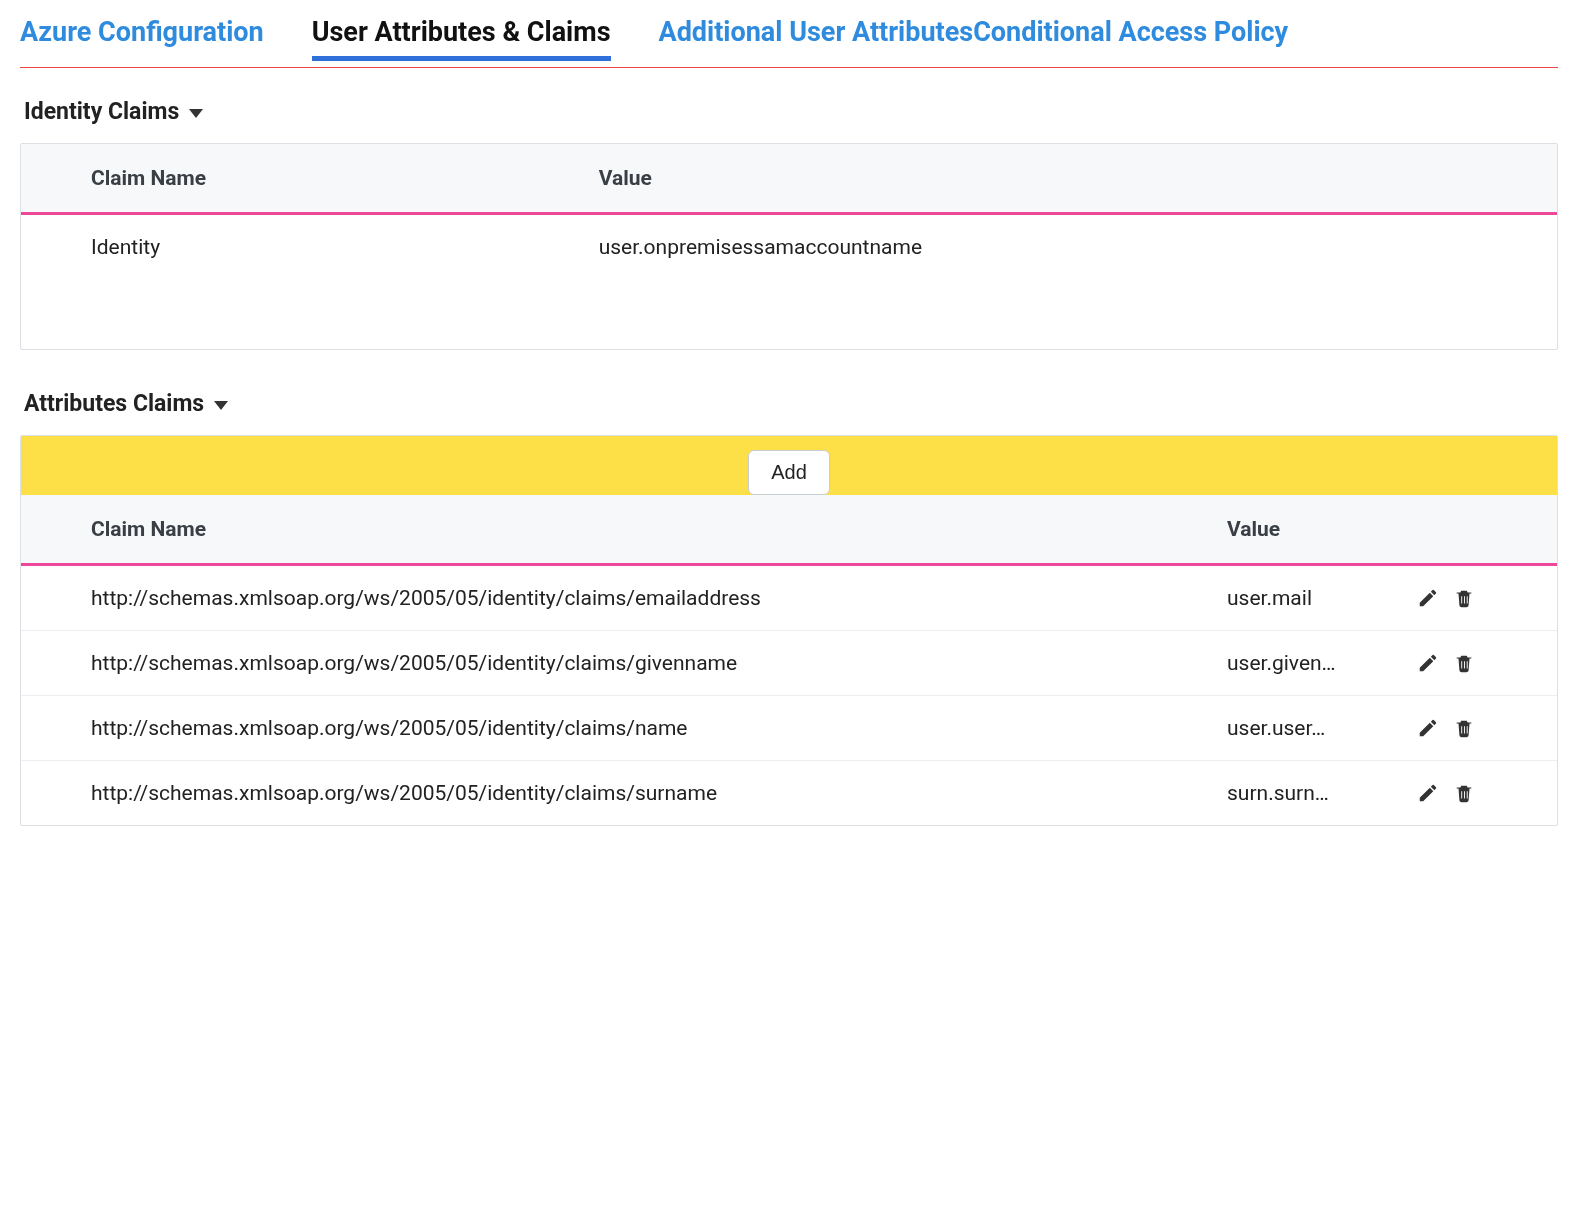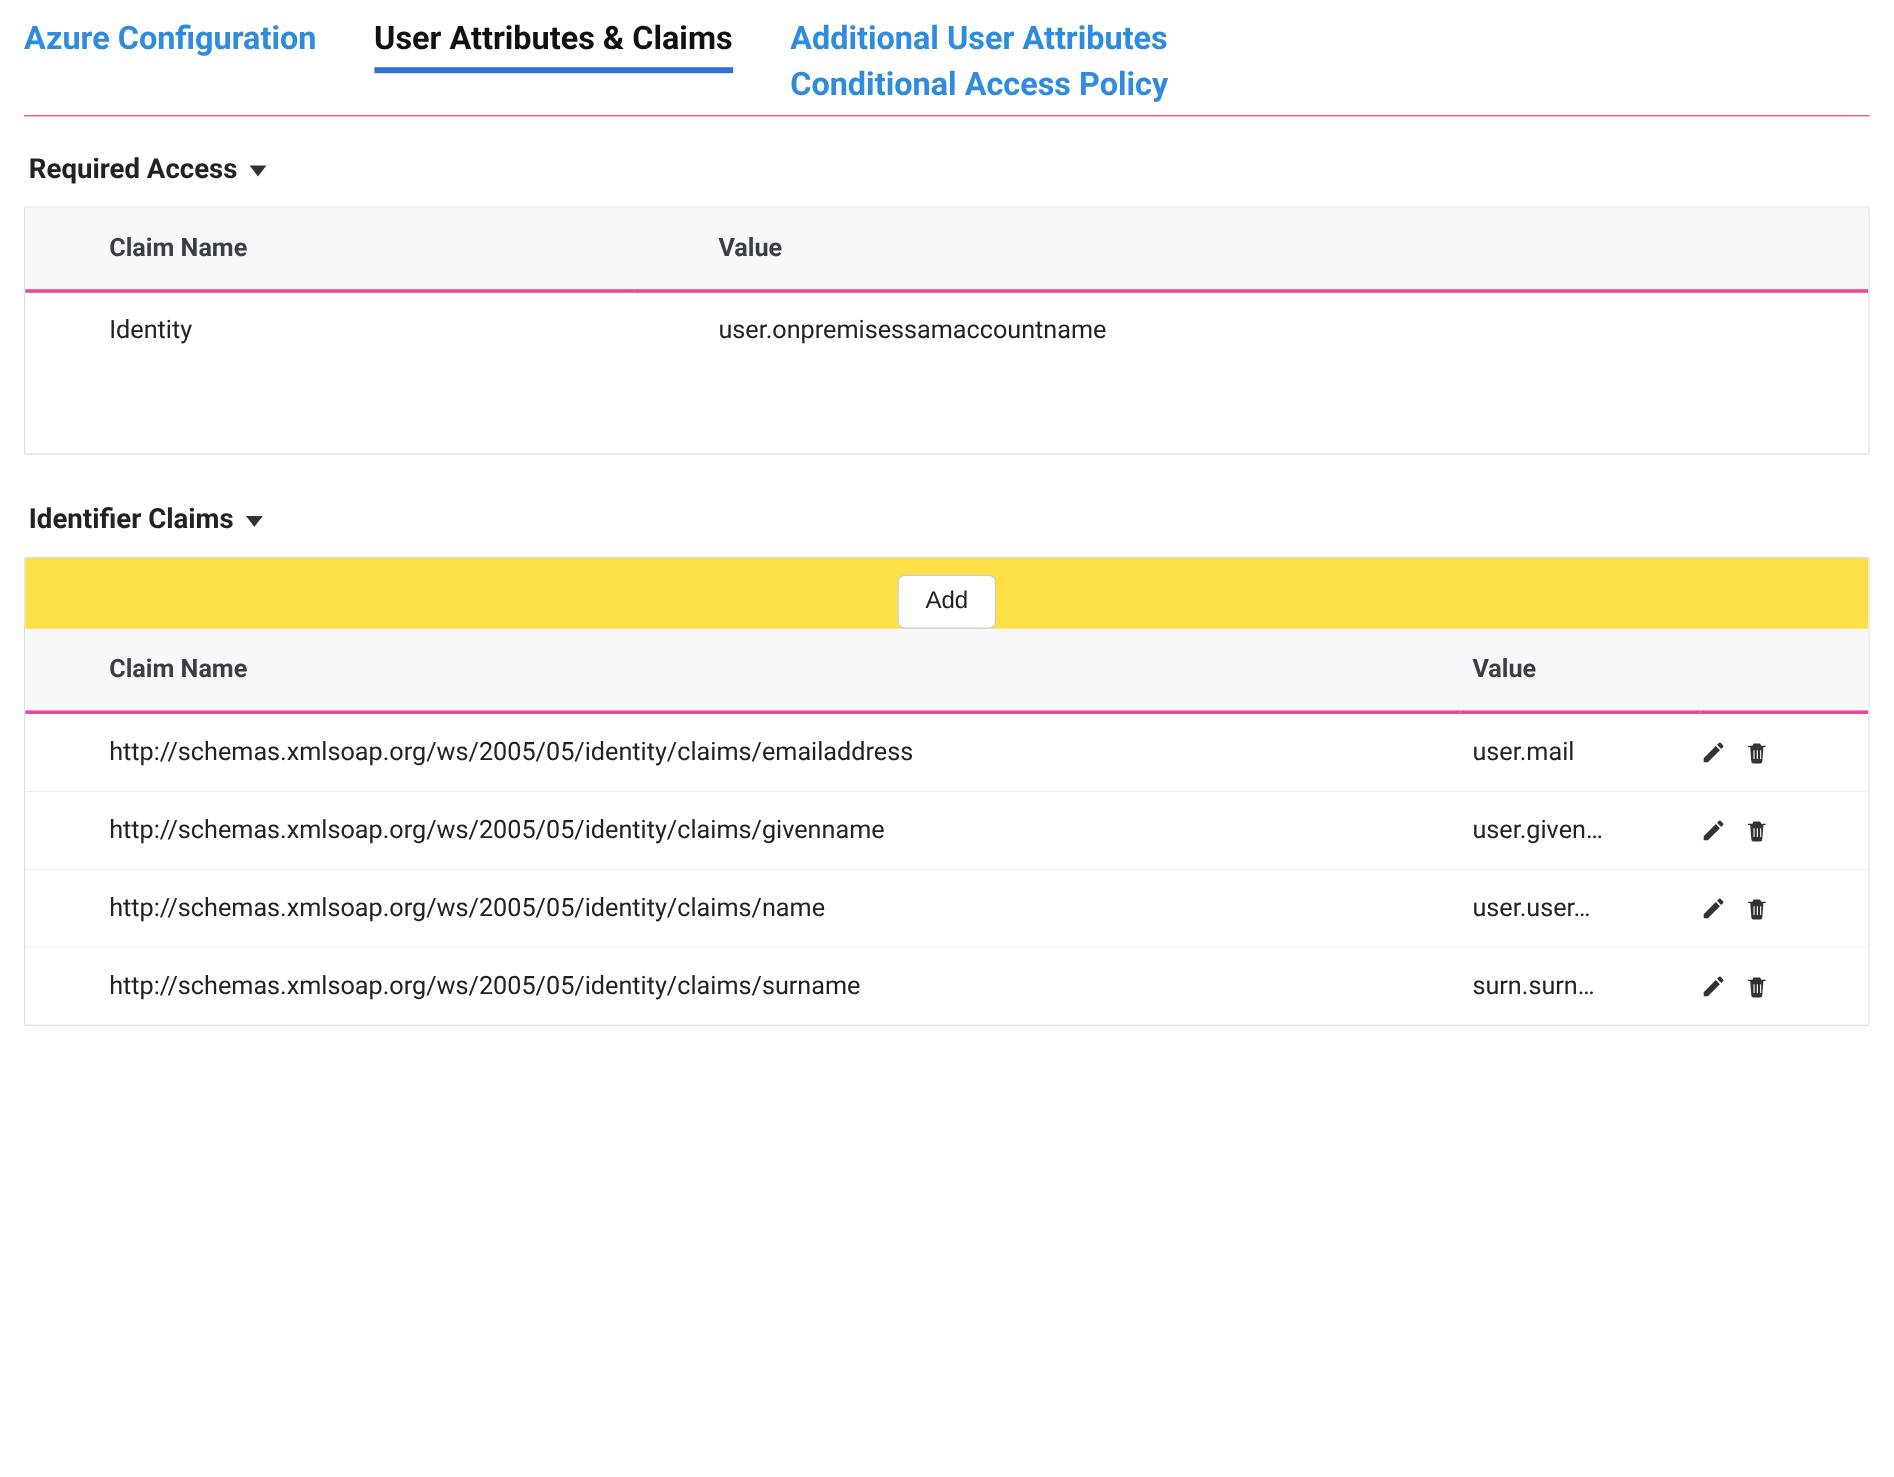--- a/index.html
+++ b/index.html
@@ -22,21 +22,21 @@
       font-weight: 700;
       color: #2e8bde;
       cursor: pointer;
       line-height: 1.4;
     }
     .tab.active {
       color: #111;
       border-bottom: 5px solid #2e6fd9;
       padding-bottom: 4px;
     }
-    .tab-stack { display: flex; flex-direction: column; }
+    .tab-stack { display: flex; flex-direction: row; }
     .section-heading {
       font-size: 23px;
       font-weight: 700;
       color: #222;
       display: flex;
       align-items: center;
       gap: 10px;
       margin: 10px 4px 18px 4px;
       cursor: pointer;
     }
@@ -109,21 +109,21 @@
 <div class="tabs">
   <div class="tab">Azure Configuration</div>
   <div class="tab active">User Attributes &amp; Claims</div>
   <div class="tab-stack">
     <div class="tab">Additional User Attributes</div>
     <div class="tab">Conditional Access Policy</div>
   </div>
 </div>
 
 <div class="section-heading">
-  <span>Required Access</span>
+  <span>Identity Claims</span>
   <span class="caret-down"></span>
 </div>
 
 <div class="panel">
   <table class="tbl">
     <thead>
       <tr>
         <th>Claim Name</th>
         <th>Value</th>
       </tr>
@@ -134,21 +134,21 @@
         <td>user.onpremisessamaccountname</td>
       </tr>
       <tr class="spacer-row">
           <td colspan="2"></td>
         </tr>
     </tbody>
   </table>
 </div>
 
 <div class="section-heading">
-  <span>Identifier Claims</span>
+  <span>Attributes Claims</span>
   <span class="caret-down"></span>
 </div>
 
 <div class="panel">
   <div class="panel-toolbar">
     <button class="add-btn">Add</button>
   </div>
   <table class="tbl">
     <thead>
       <tr>

